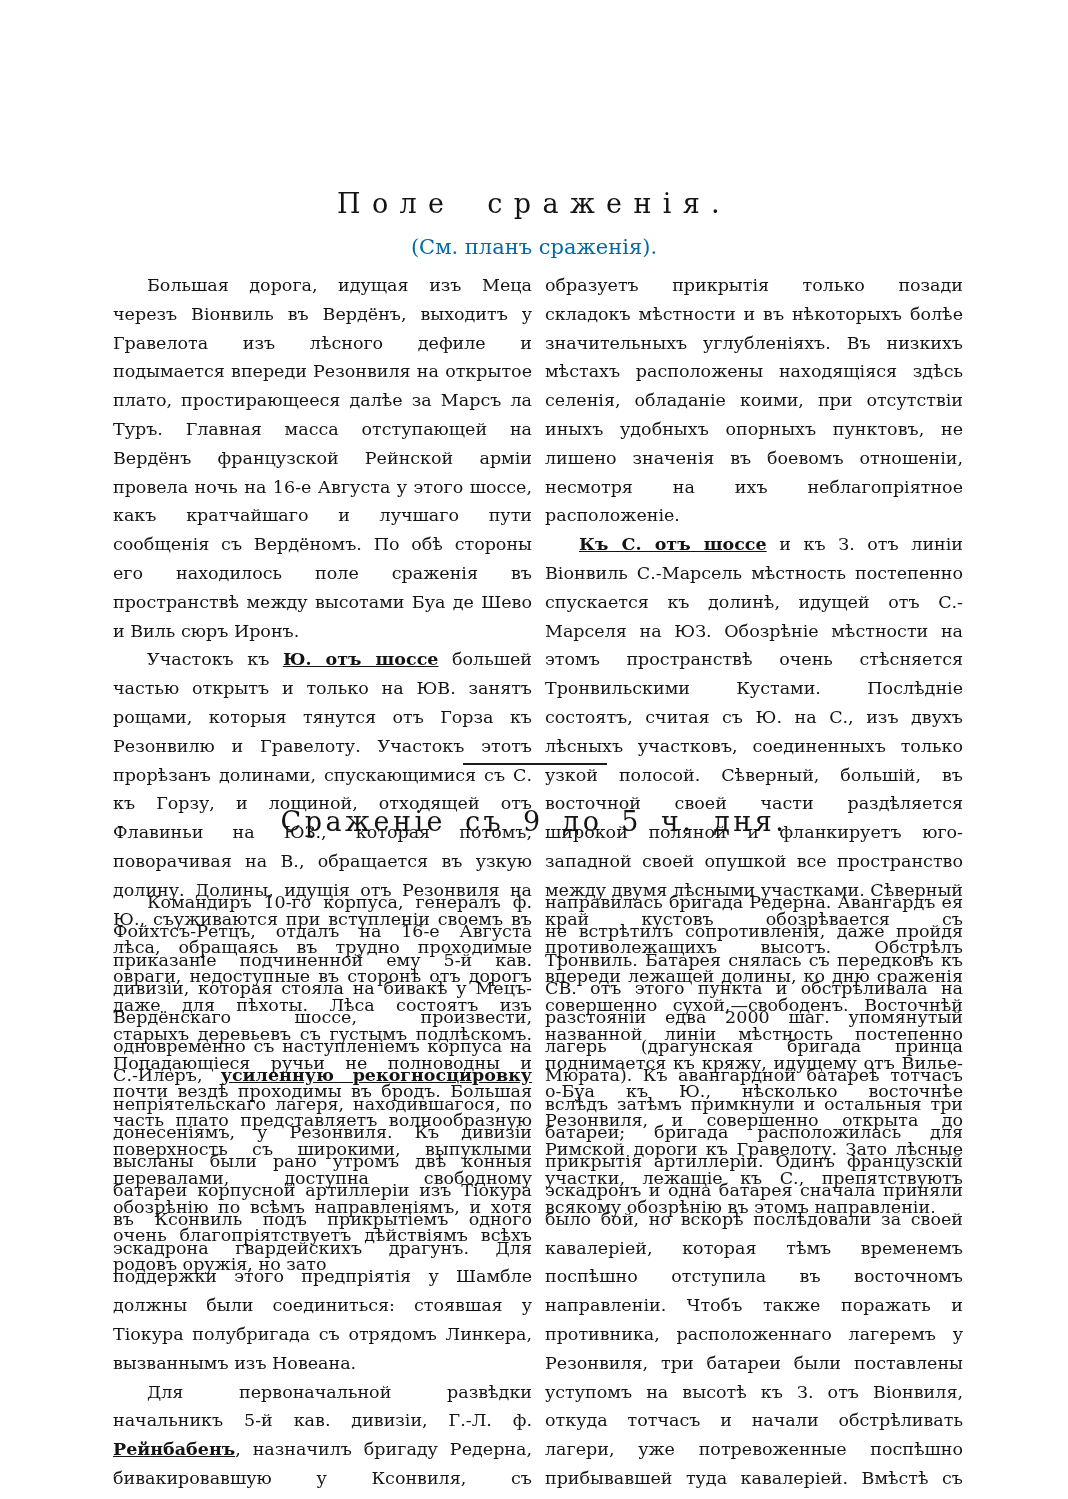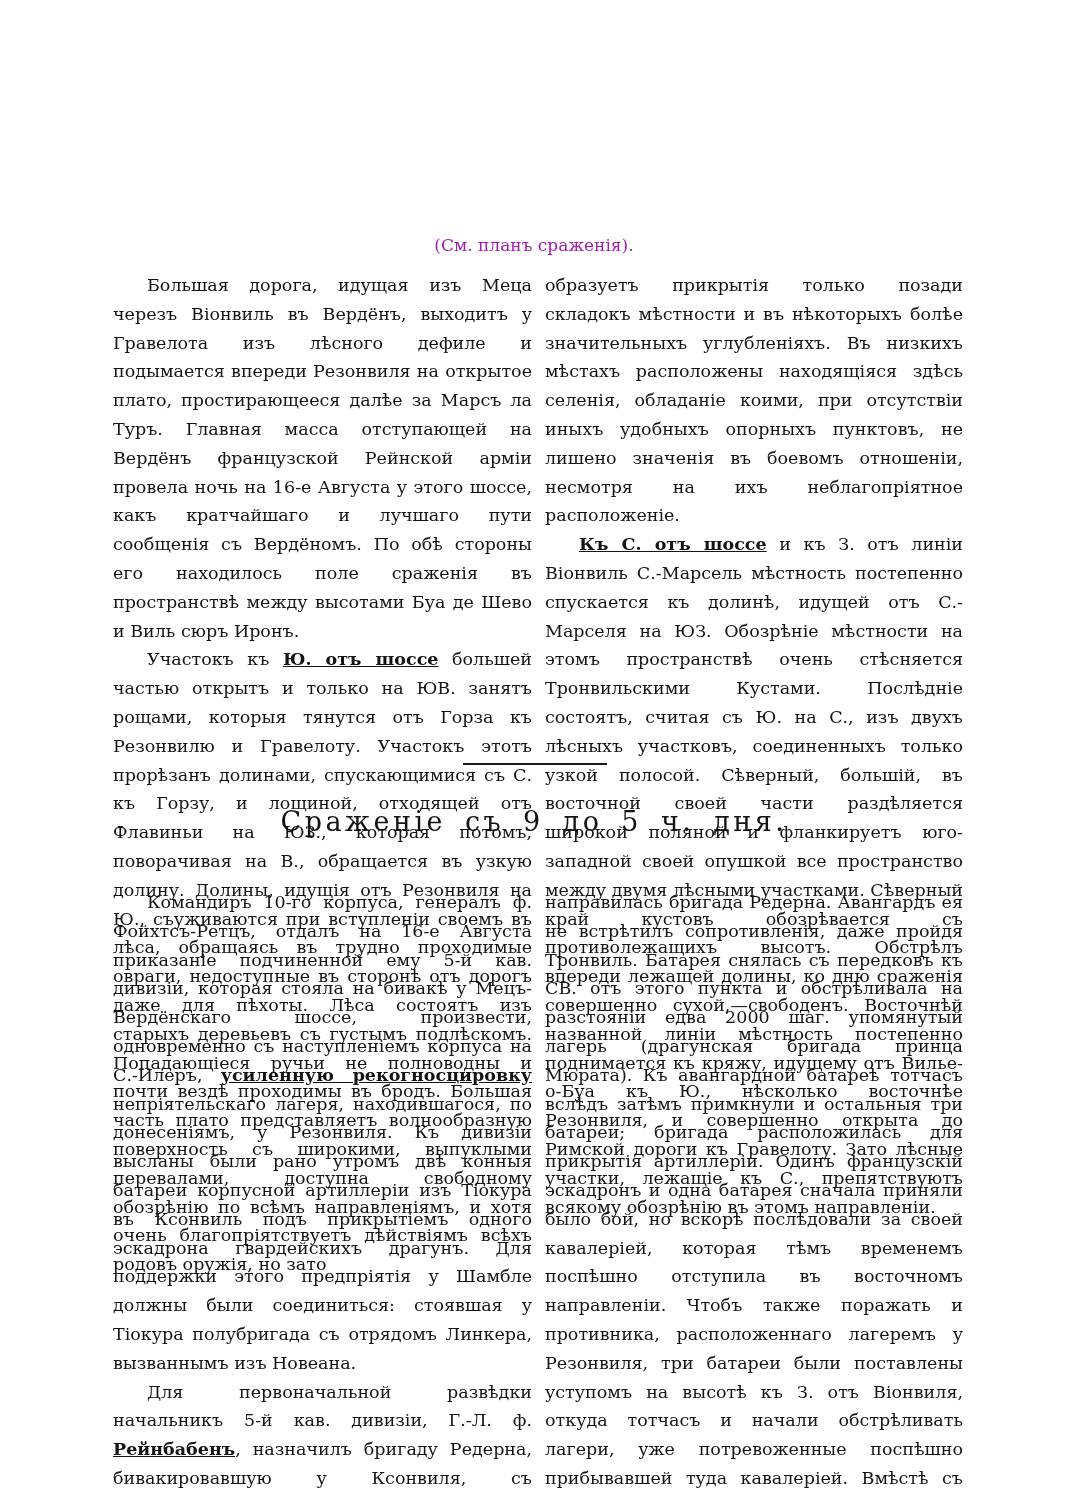--- a/index.html
+++ b/index.html
@@ -19,22 +19,22 @@
     font-size: 27px;
     font-weight: 400;
     color: #141414;
   }
   .sec-title.spaced-wide { letter-spacing: 0.42em; word-spacing: 0.45em; }
   .sec-title.spaced-med  { letter-spacing: 0.13em; word-spacing: 0.25em; }
   .sec-subtitle {
     position: absolute;
     left: 0; width: 100%;
     text-align: center;
-    font-size: 17px;
-    color: #a21caf;
+    font-size: 21px;
+    color: #0369a1;
   }
   .cols {
     position: absolute;
     left: 113px;
     width: 850px;
     display: flex;
     align-items: flex-start;
   }
   .col { width: 419px; }
   .col-right { width: 418px; }
@@ -67,20 +67,21 @@
   #midrule   { top: 763px; }
   #title2    { top: 806px; }
   #subtitle2 { top: 853px; }
   #sec2cols  { top: 888px; height: 420px; }
 </style>
 </head>
 <body>
 
 <div class="page">
 
+  <div class="sec-title spaced-wide" id="title1">Поле сраженія.</div>
 
   <div class="sec-subtitle" id="subtitle1">(См. планъ сраженія).</div>
 
   <div class="cols" id="sec1cols">
     <div class="col">
         <p class="indent"><span>Большая дорога, идущая изъ Меца черезъ Віонвиль въ Вердёнъ, выходитъ у Гравелота изъ лѣсного дефиле и подымается впереди Резонвиля на открытое плато, простирающееся далѣе за Марсъ ла Туръ. Главная масса отступающей на Вердёнъ французской Рейнской арміи провела ночь на 16-е Августа у этого шоссе, какъ кратчайшаго и лучшаго пути сообщенія съ Вердёномъ. По обѣ стороны его находилось поле сраженія въ пространствѣ между высотами Буа де Шево и Виль сюръ Иронъ.</span></p>
         <p class="indent"><span>Участокъ къ </span><b>Ю. отъ шоссе</b><span> большей частью открытъ и только на ЮВ. занятъ рощами, которыя тянутся отъ Горза къ Резонвилю и Гравелоту. Участокъ этотъ прорѣзанъ долинами, спускающимися съ С. къ Горзу, и лощиной, отходящей отъ Флавиньи на ЮЗ., которая потомъ, поворачивая на В., обращается въ узкую долину. Долины, идущія отъ Резонвиля на Ю., съуживаются при вступленіи своемъ въ лѣса, обращаясь въ трудно проходимые овраги, недоступные въ сторонѣ отъ дорогъ даже для пѣхоты. Лѣса состоятъ изъ старыхъ деревьевъ съ густымъ подлѣскомъ. Попадающіеся ручьи не полноводны и почти вездѣ проходимы въ бродъ. Большая часть плато представляетъ волнообразную поверхность съ широкими, выпуклыми перевалами, доступна свободному обозрѣнію по всѣмъ направленіямъ, и хотя очень благопріятствуетъ дѣйствіямъ всѣхъ родовъ оружія, но зато</span></p>
       </div>
     <div class="col-rule"></div>
     <div class="col col-right">

